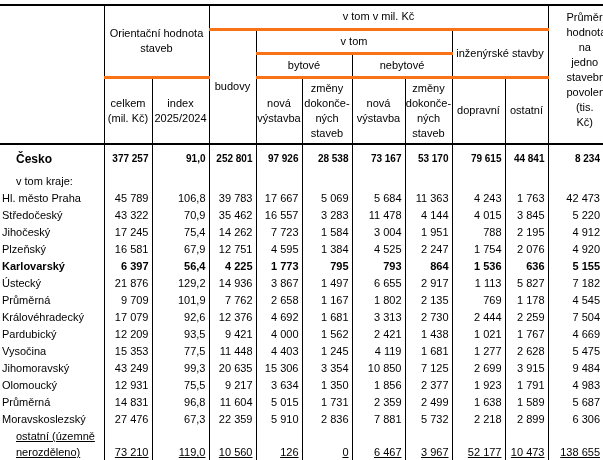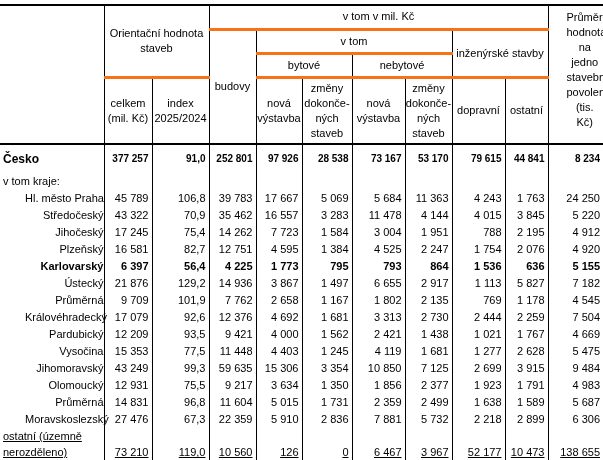--- a/index.html
+++ b/index.html
@@ -4,22 +4,22 @@
 <style>
   html, body { margin: 0; padding: 0; background: #ffffff; }
   body { width: 603px; height: 460px; overflow: hidden; font-family: "Liberation Sans", sans-serif; font-size: 11px; color: #000; }
   table { border-collapse: collapse; position: absolute; left: 0; top: 4px; width: 603px; table-layout: fixed; }
   th, td { padding: 0; font-weight: normal; }
   thead th { text-align: center; vertical-align: middle; border-left: 1px solid #000; border-bottom: 3px solid #f97316; line-height: 15px; }
   thead tr:first-child th { border-top: 2px solid #000; }
   thead th.first { border-left: none; }
   thead tr.last th, thead th.tall { border-bottom: 2px solid #000; }
   tbody td { height: 17px; line-height: 17px; text-align: right; padding-right: 3px; border-left: 1px solid #000; white-space: nowrap; }
-  tbody td.name { text-align: left; border-left: none; padding-left: 3px; padding-right: 0; }
-  tbody td.name.ind { padding-left: 25px; text-align: right; }
+  tbody td.name { text-align: left; border-left: none; padding-left: 16px; padding-right: 0; }
+  tbody td.name.ind { padding-left: 2px; }
   tbody tr.total td { font-weight: bold; height: 24px; line-height: 28px; vertical-align: bottom; font-size: 10px;}
   tbody tr.total td.name { font-size: 12px; }
   tbody tr.bold td { font-weight: bold; }
   tbody tr.two td { height: 32px; line-height: 16px; vertical-align: bottom; text-decoration: underline; }
   tbody tr.two td.name { white-space: normal; }
   tbody tr.last td { border-bottom: none; }
   .r1 { height: 24px; }
   .r2 { height: 24px; }
   .r3 { height: 24px; }
   .r4 { height: 67px; }
@@ -99,21 +99,21 @@
         <td class="name ind">Hl. město Praha</td>
         <td>45 789</td>
         <td>106,8</td>
         <td>39 783</td>
         <td>17 667</td>
         <td>5 069</td>
         <td>5 684</td>
         <td>11 363</td>
         <td>4 243</td>
         <td>1 763</td>
-        <td>24 250</td>
+        <td>42 473</td>
       </tr>
       <tr>
         <td class="name ind">Středočeský</td>
         <td>43 322</td>
         <td>70,9</td>
         <td>35 462</td>
         <td>16 557</td>
         <td>3 283</td>
         <td>11 478</td>
         <td>4 144</td>
@@ -130,21 +130,21 @@
         <td>1 584</td>
         <td>3 004</td>
         <td>1 951</td>
         <td>788</td>
         <td>2 195</td>
         <td>4 912</td>
       </tr>
       <tr>
         <td class="name ind">Plzeňský</td>
         <td>16 581</td>
-        <td>82,7</td>
+        <td>67,9</td>
         <td>12 751</td>
         <td>4 595</td>
         <td>1 384</td>
         <td>4 525</td>
         <td>2 247</td>
         <td>1 754</td>
         <td>2 076</td>
         <td>4 920</td>
       </tr>
       <tr class="bold">
@@ -222,21 +222,21 @@
         <td>4 119</td>
         <td>1 681</td>
         <td>1 277</td>
         <td>2 628</td>
         <td>5 475</td>
       </tr>
       <tr>
         <td class="name ind">Jihomoravský</td>
         <td>43 249</td>
         <td>99,3</td>
-        <td>59 635</td>
+        <td>20 635</td>
         <td>15 306</td>
         <td>3 354</td>
         <td>10 850</td>
         <td>7 125</td>
         <td>2 699</td>
         <td>3 915</td>
         <td>9 484</td>
       </tr>
       <tr>
         <td class="name ind">Olomoucký</td>

